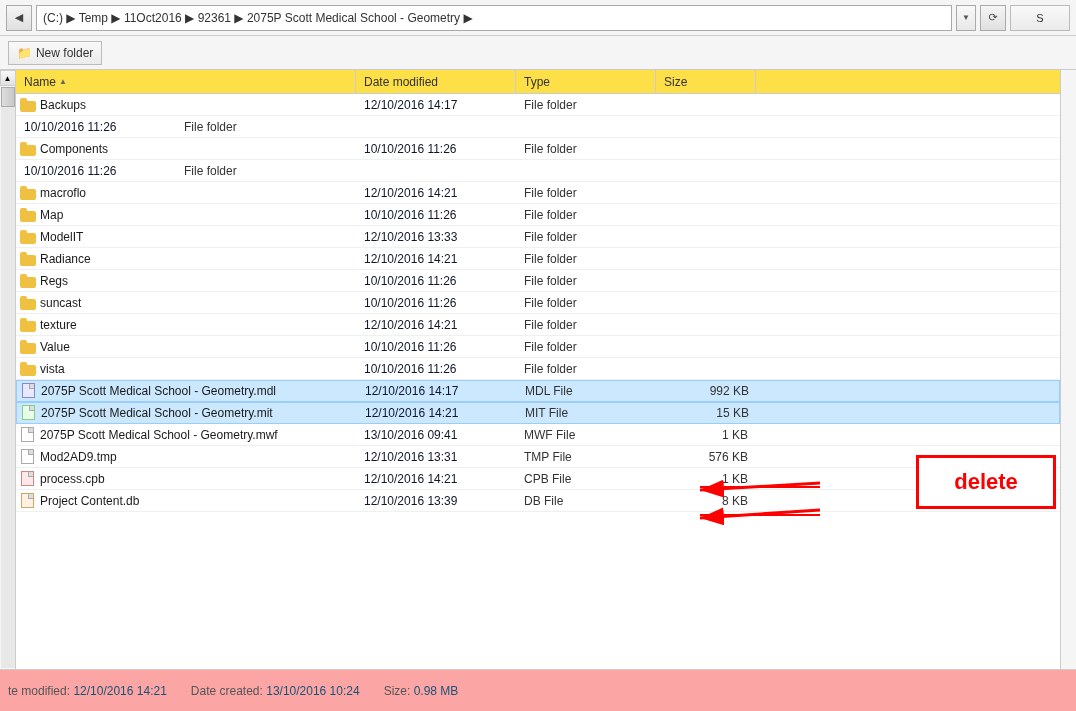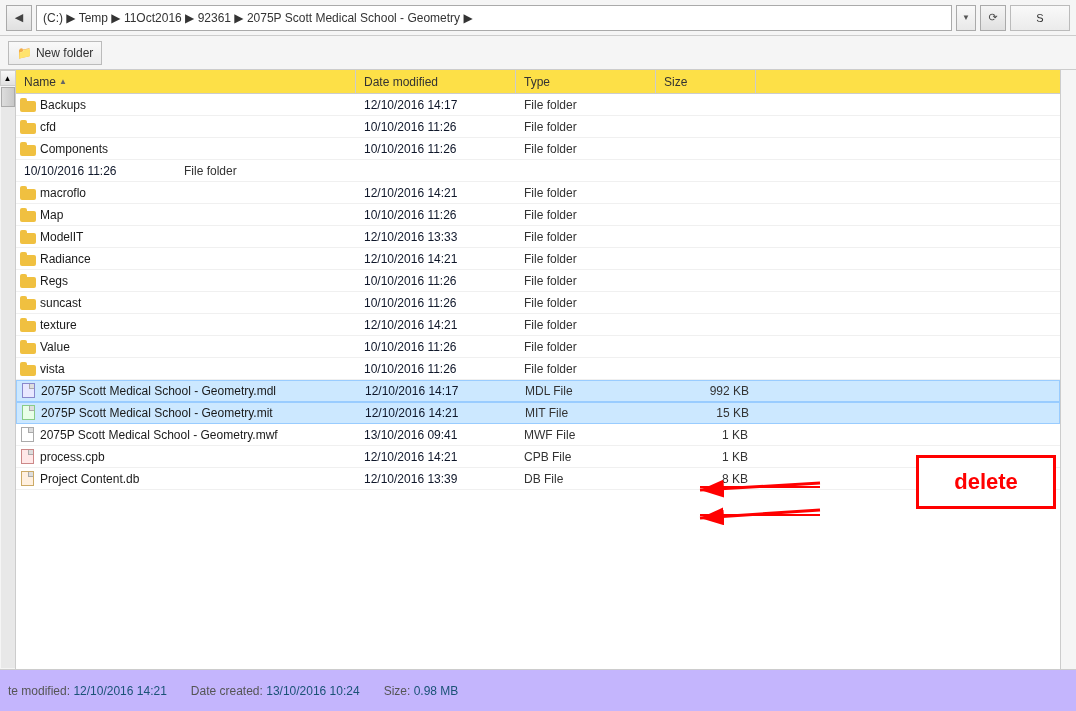--- a/index.html
+++ b/index.html
@@ -252,21 +252,21 @@
       border: 1px solid #ccaa66;
     }
 
     
     .status-bar {
       position: absolute;
       bottom: 0;
       left: 0;
       right: 0;
       height: 42px;
-      background: #c4b5fd;
+      background: #fca5a5;
       border-top: 1px solid #ccc;
       display: flex;
       align-items: center;
       padding: 0 8px;
       gap: 24px;
     }
     .status-item {
       font-size: 12px;
       color: #333;
     }
@@ -368,24 +368,20 @@
         <div class="file-row">
     <div class="file-name-cell">
       <div class="folder-icon"></div>
       <span>Backups</span>
     </div>
     <div class="file-date-cell">12/10/2016 14:17</div>
     <div class="file-type-cell">File folder</div>
     <div class="file-size-cell"></div>
   </div>
         <div class="file-row">
-    <div class="file-name-cell">
-      <div class="folder-icon"></div>
-      <span>cfd</span>
-    </div>
     <div class="file-date-cell">10/10/2016 11:26</div>
     <div class="file-type-cell">File folder</div>
     <div class="file-size-cell"></div>
   </div>
         <div class="file-row">
     <div class="file-name-cell">
       <div class="folder-icon"></div>
       <span>Components</span>
     </div>
     <div class="file-date-cell">10/10/2016 11:26</div>
@@ -506,20 +502,31 @@
         <div class="file-row">
     <div class="file-name-cell">
       <div class="file-icon">
               <div class="file-icon-generic"></div>
             </div>
       <span>2075P Scott Medical School - Geometry.mwf</span>
     </div>
     <div class="file-date-cell">13/10/2016 09:41</div>
     <div class="file-type-cell">MWF File</div>
     <div class="file-size-cell">1 KB</div>
+  </div>
+        <div class="file-row">
+    <div class="file-name-cell">
+      <div class="file-icon">
+              <div class="file-icon-generic"></div>
+            </div>
+      <span>Mod2AD9.tmp</span>
+    </div>
+    <div class="file-date-cell">12/10/2016 13:31</div>
+    <div class="file-type-cell">TMP File</div>
+    <div class="file-size-cell">576 KB</div>
   </div>
         <div class="file-row">
     <div class="file-name-cell">
       <div class="file-icon">
               <div class="file-icon-generic file-icon-cpb"></div>
             </div>
       <span>process.cpb</span>
     </div>
     <div class="file-date-cell">12/10/2016 14:21</div>
     <div class="file-type-cell">CPB File</div>

